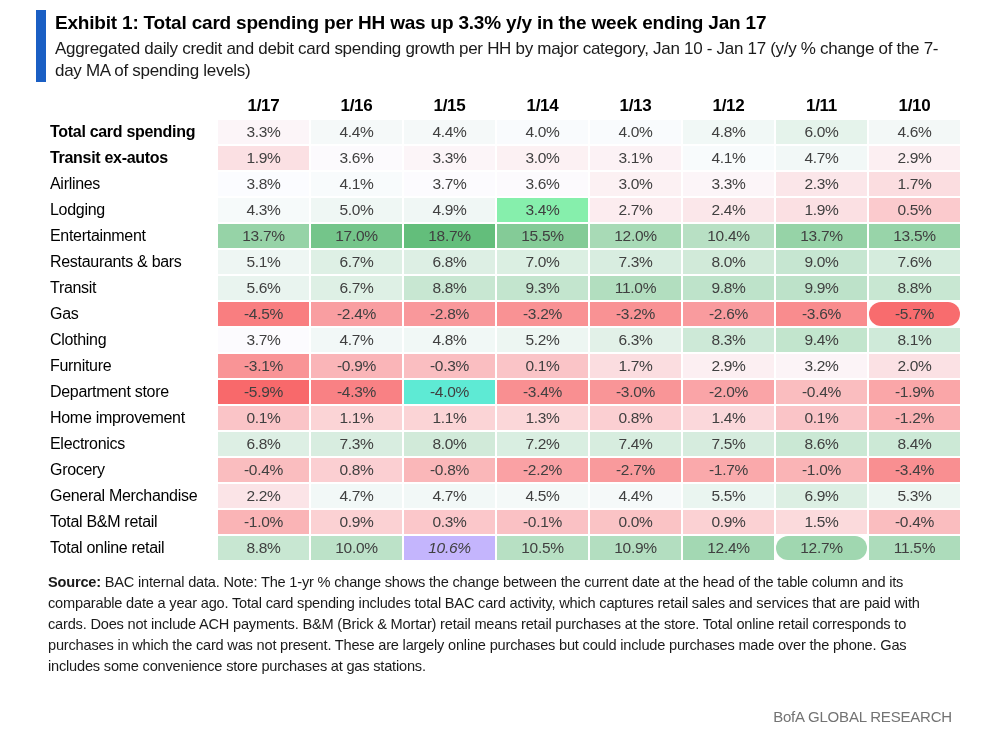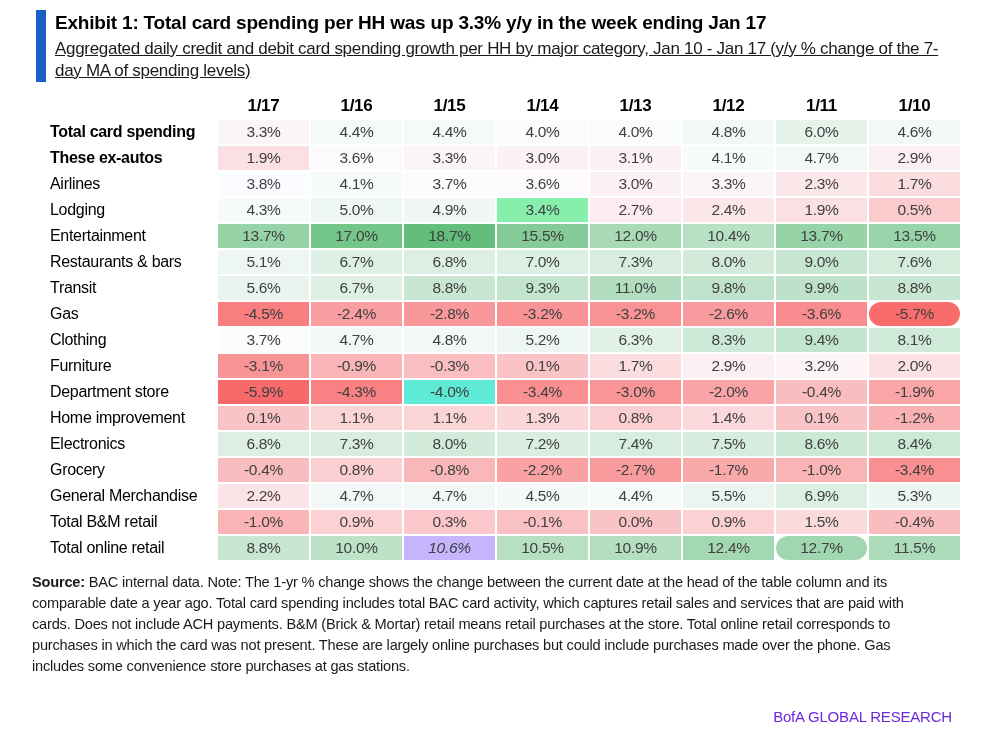--- a/index.html
+++ b/index.html
@@ -29,21 +29,20 @@
     color: #000000;
     line-height: 1.35;
     letter-spacing: -0.2px;
   }
   .subtitle {
     font-size: 17px;
     color: #1a1a1a;
     line-height: 1.3;
     letter-spacing: -0.3px;
     margin-top: 2px;
-    text-decoration: underline;
   }
   .table-wrap { margin: 10px 0 0 48px; }
   table.heat {
     border-collapse: separate;
     border-spacing: 2px 2px;
     table-layout: fixed;
   }
   table.heat th.corner { width: 166px; }
   table.heat col.datacol { width: 91px; }
   table.heat th.colhead {
@@ -67,34 +66,34 @@
   table.heat td.rowlabel.bold { font-weight: bold; }
   table.heat td.val {
     font-size: 15.5px;
     color: #404040;
     text-align: center;
     height: 24px;
     vertical-align: middle;
     letter-spacing: -0.3px;
   }
   .footnote {
-    margin: 10px 28px 0 32px;
+    margin: 10px 28px 0 48px;
     width: 906px;
     font-size: 14.6px;
     color: #1a1a1a;
     line-height: 1.44;
     letter-spacing: -0.2px;
   }
   .footnote .src-label { font-weight: bold; }
   .brand {
     position: absolute;
     right: 30px;
     bottom: 12px;
     font-size: 15px;
-    color: #6d28d9;
+    color: #737373;
     letter-spacing: -0.2px;
   }
 </style>
 </head>
 <body>
 
 <div class="page">
 
   <div class="header">
     <div class="accent-bar" style="background: rgb(26, 95, 196);"></div>
@@ -136,21 +135,21 @@
             <td class="val" style="background-color: rgb(252, 245, 248);">3.3%</td>
             <td class="val" style="background-color: rgb(245, 249, 249);">4.4%</td>
             <td class="val" style="background-color: rgb(245, 249, 249);">4.4%</td>
             <td class="val" style="background-color: rgb(249, 251, 253);">4.0%</td>
             <td class="val" style="background-color: rgb(249, 251, 253);">4.0%</td>
             <td class="val" style="background-color: rgb(241, 248, 246);">4.8%</td>
             <td class="val" style="background-color: rgb(229, 243, 235);">6.0%</td>
             <td class="val" style="background-color: rgb(243, 248, 247);">4.6%</td>
           </tr>
           <tr>
-            <td class="rowlabel bold">These ex-autos</td>
+            <td class="rowlabel bold">Transit ex-autos</td>
             <td class="val" style="background-color: rgb(251, 224, 227);">1.9%</td>
             <td class="val" style="background-color: rgb(252, 250, 253);">3.6%</td>
             <td class="val" style="background-color: rgb(252, 245, 248);">3.3%</td>
             <td class="val" style="background-color: rgb(252, 241, 243);">3.0%</td>
             <td class="val" style="background-color: rgb(252, 242, 245);">3.1%</td>
             <td class="val" style="background-color: rgb(248, 251, 252);">4.1%</td>
             <td class="val" style="background-color: rgb(242, 248, 247);">4.7%</td>
             <td class="val" style="background-color: rgb(252, 239, 242);">2.9%</td>
           </tr>
           <tr>

